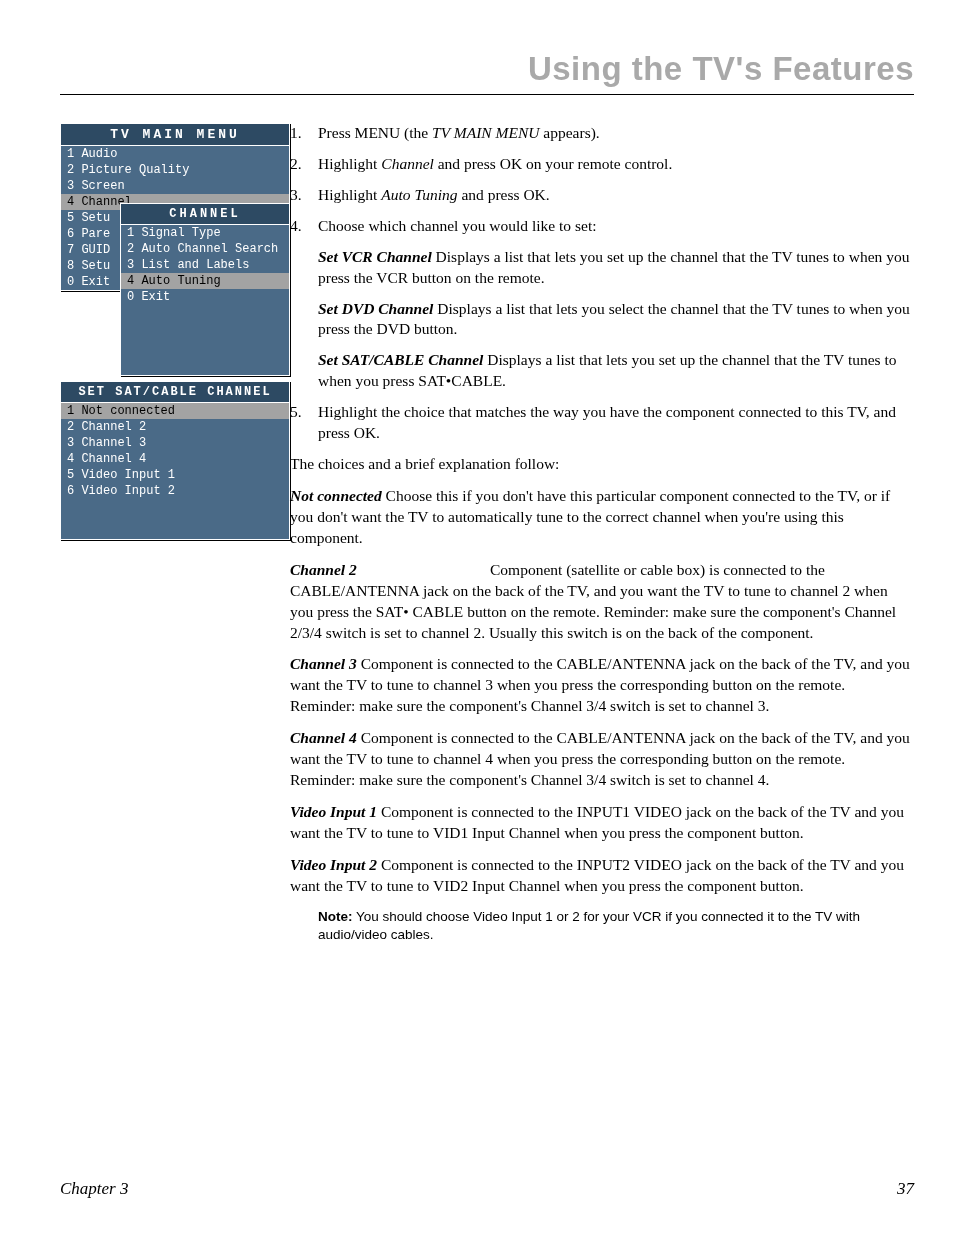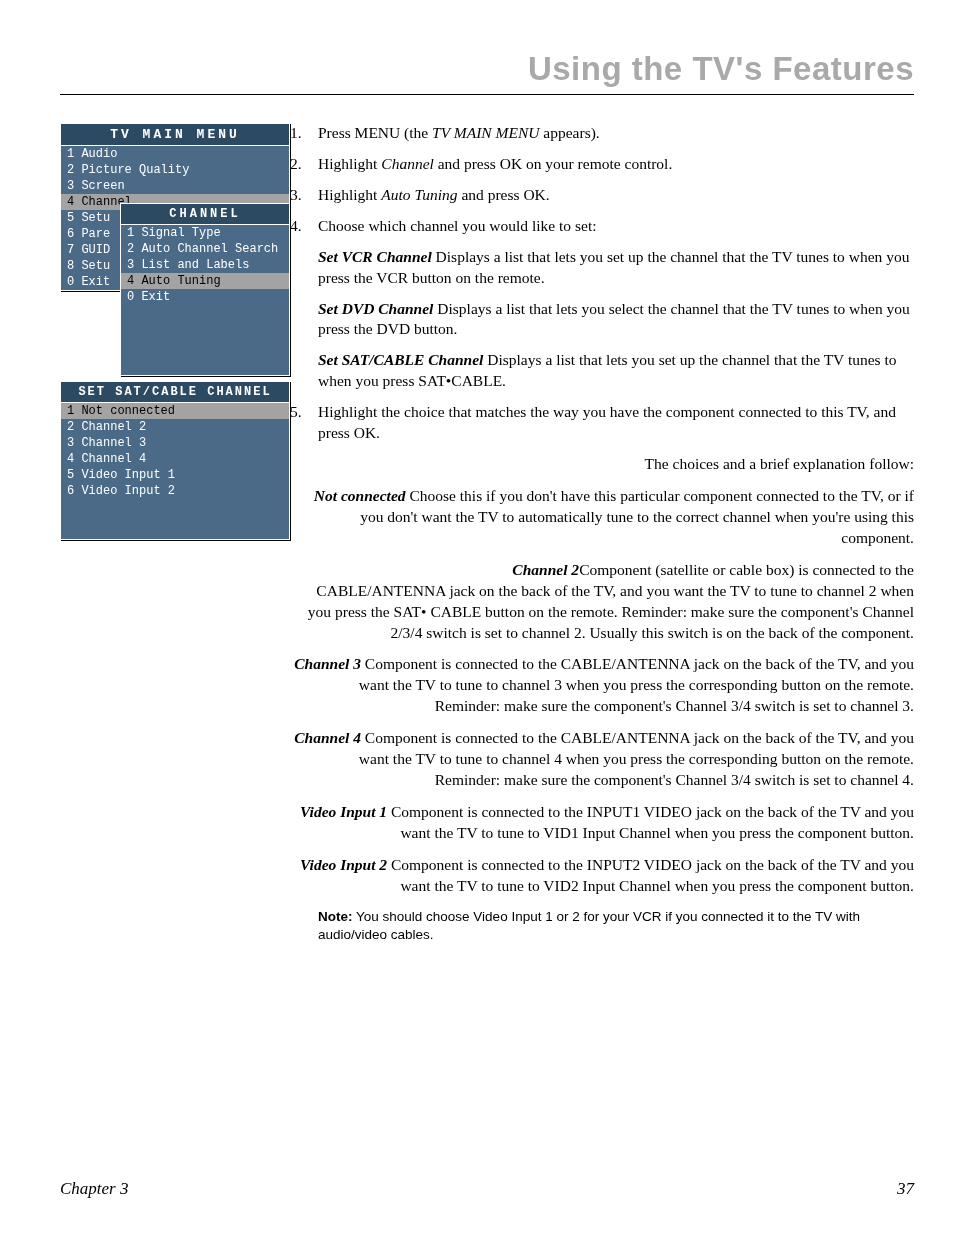--- a/index.html
+++ b/index.html
@@ -81,21 +81,21 @@
   .osd2 .osd-title { letter-spacing: 2px; font-size: 12px; }
   .osd2-pad { height: 40px; }
 
   
   .ol { list-style: none; }
   .ol > li { display: flex; margin-bottom: 10px; }
   .ol .num { width: 28px; flex: 0 0 28px; }
   .ol .txt { flex: 1; font-family: Liberation Serif, serif; }
   .sub-block { margin: 8px 0 8px 28px; }
   .sub-block p { margin-bottom: 10px; }
-  .para { margin-bottom: 11px; text-align: right; }
+  .para { margin-bottom: 11px; }
   .bi { font-weight: bold; font-style: italic; }
   .i { font-style: italic; }
   .b { font-weight: bold; }
   .note { font-family: Arial, Helvetica, sans-serif; font-size: 13.5px; margin: 8px 0 0 28px; line-height: 1.35; }
 
   .footer {
     position: absolute;
     bottom: 36px;
     left: 60px;
     right: 40px;

